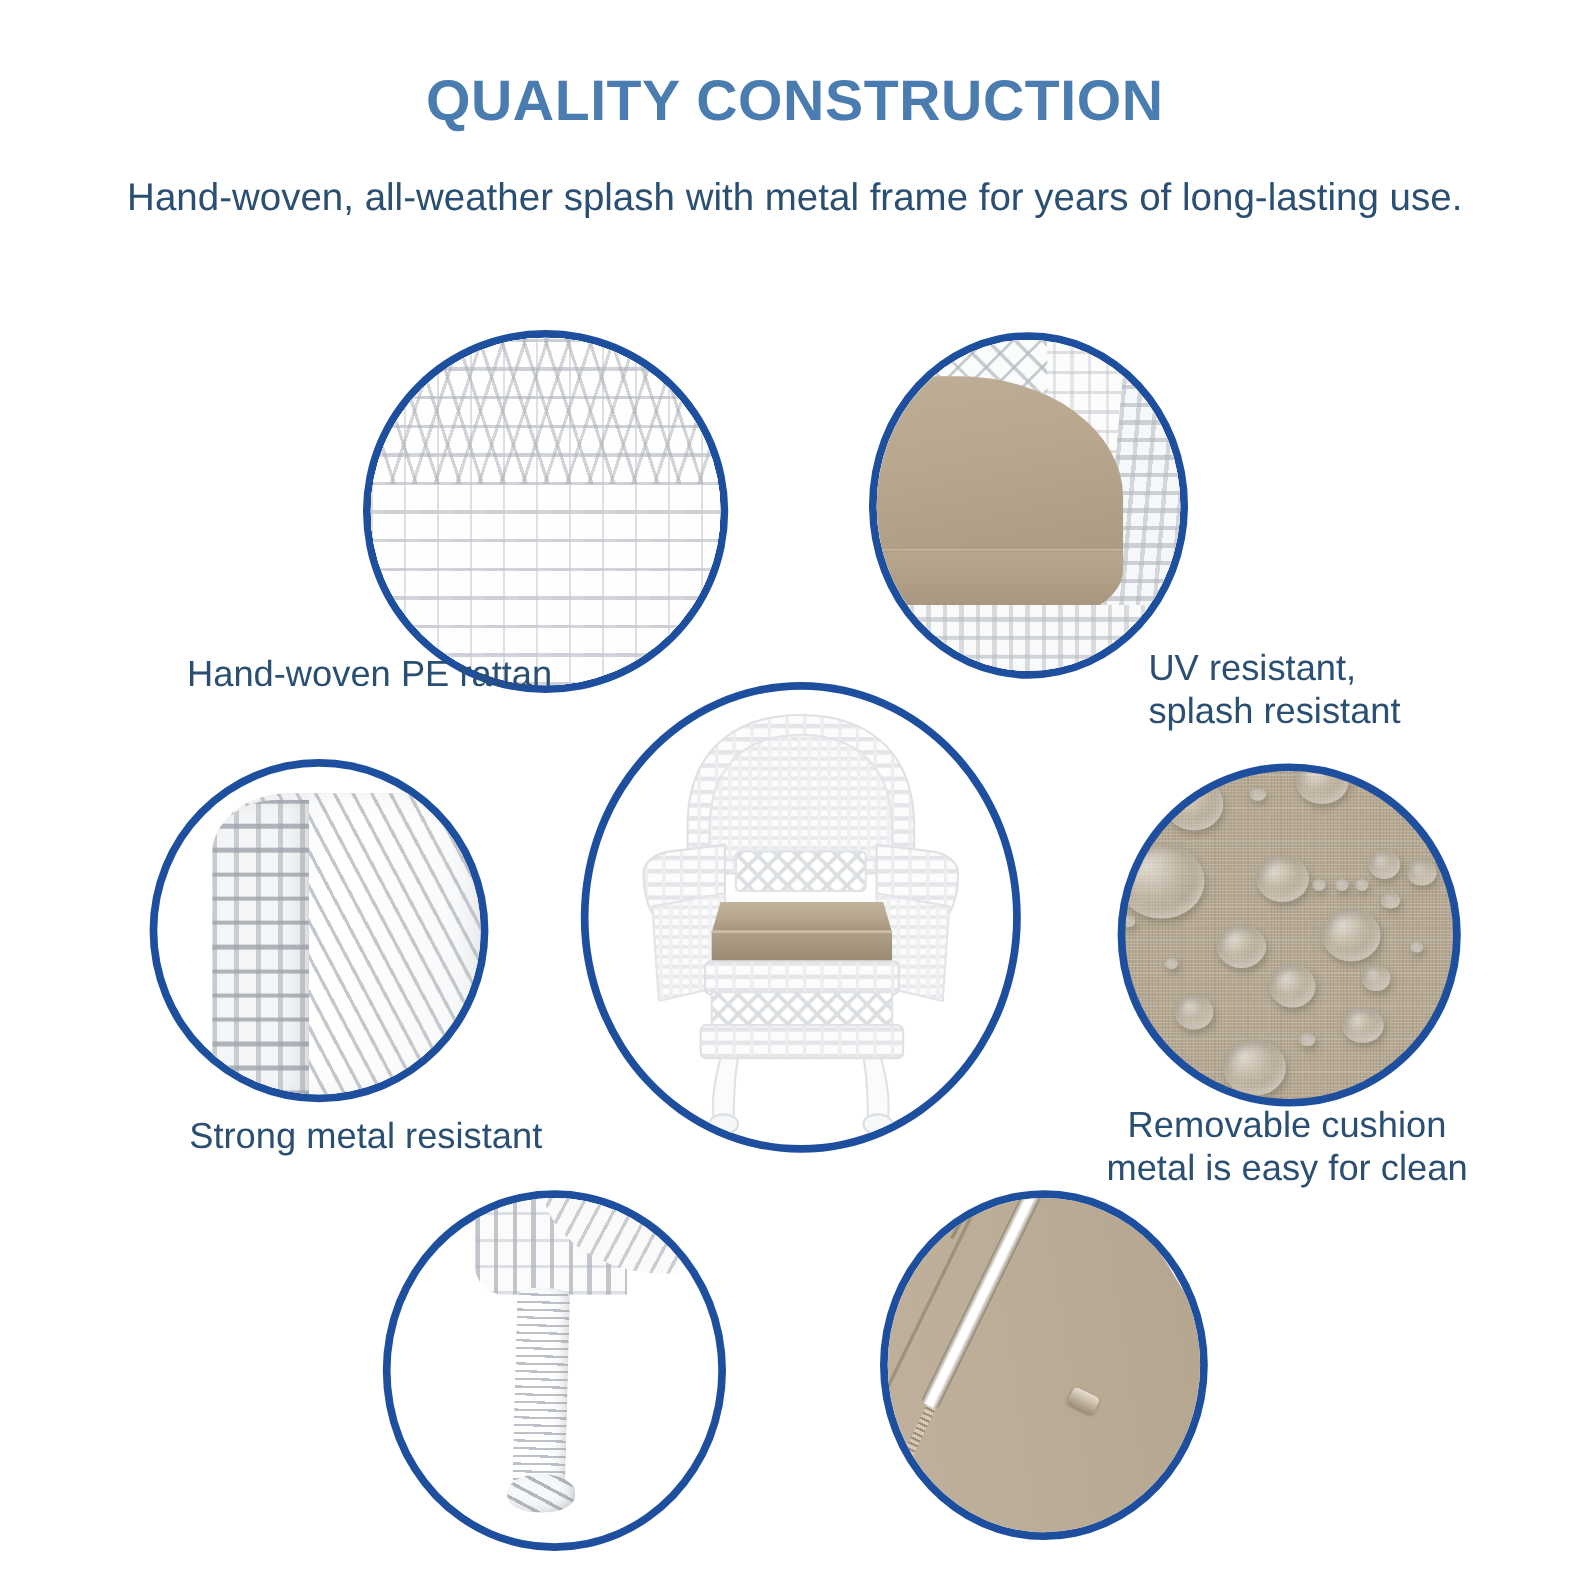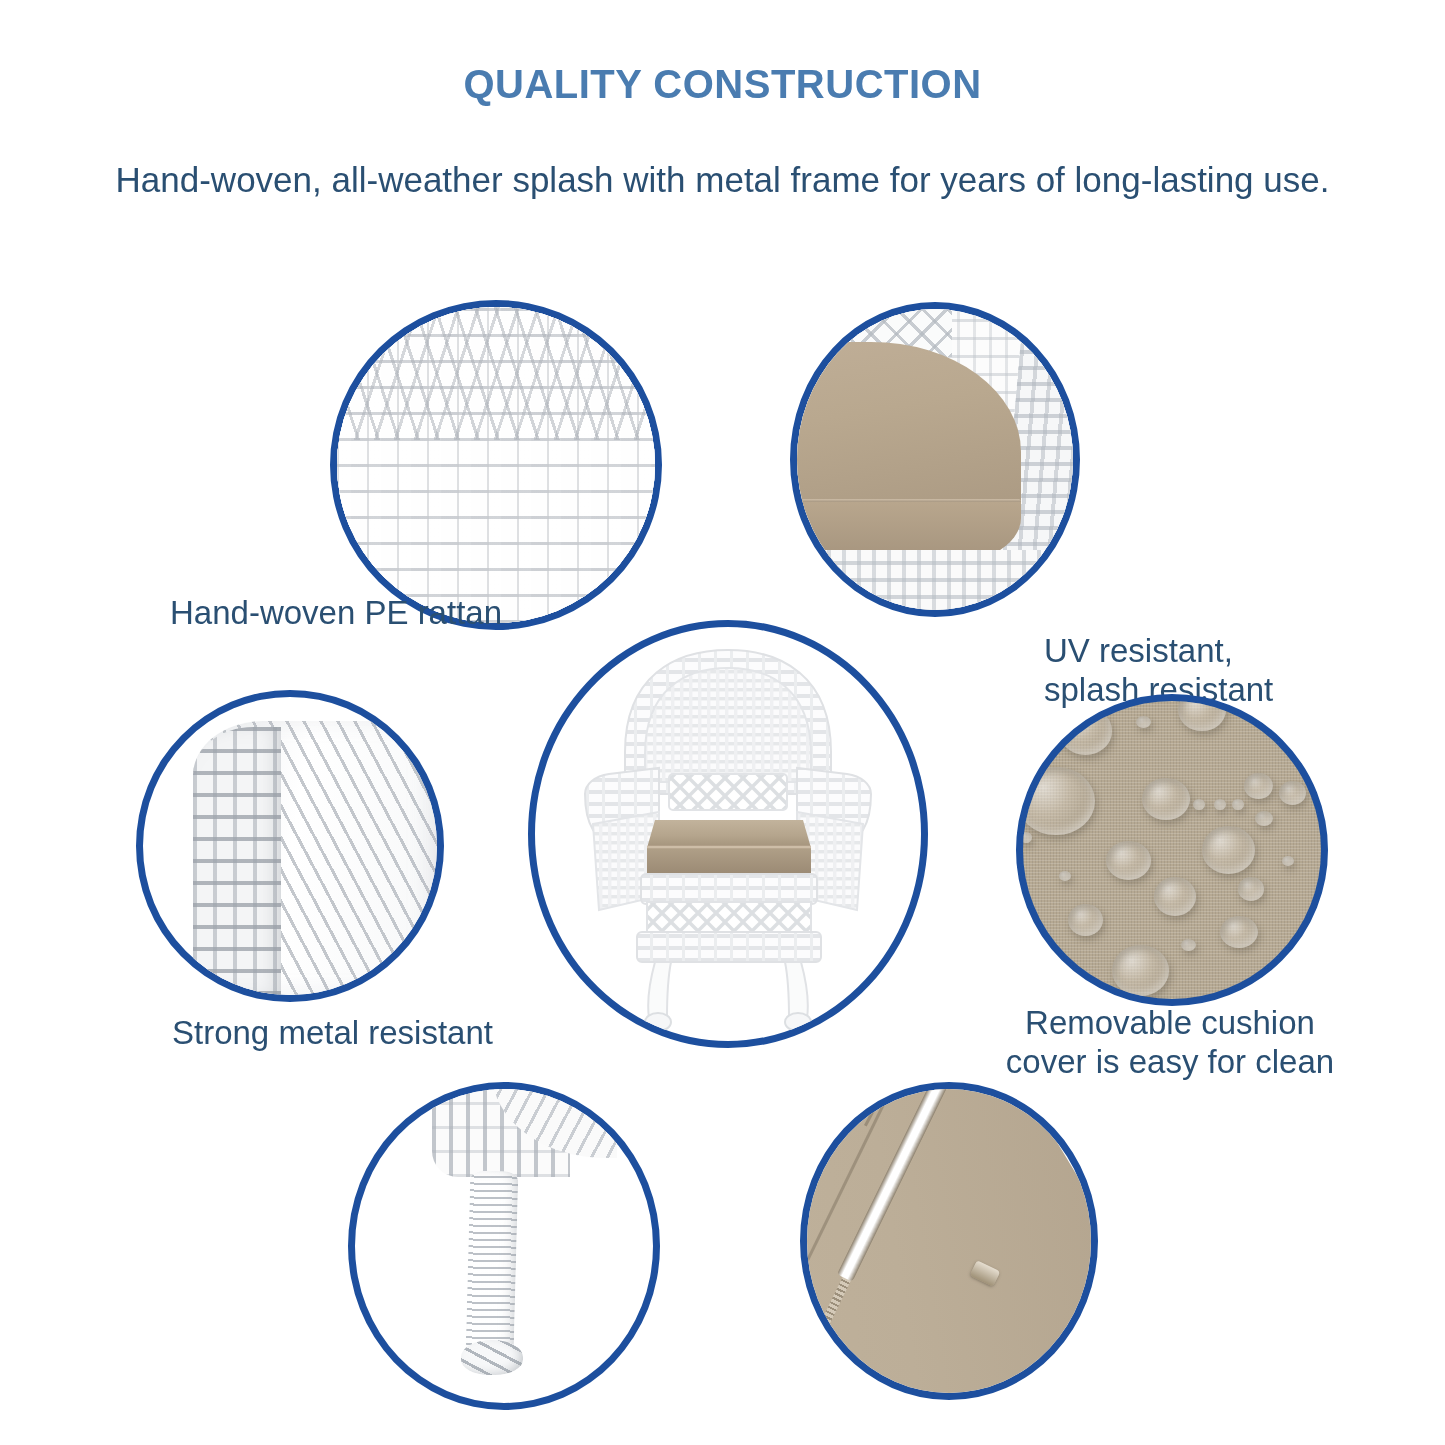--- a/index.html
+++ b/index.html
@@ -18,21 +18,21 @@
     overflow: hidden;
   }
 
   
   #headline {
     position: absolute;
     left: 0;
     top: 62px;
     width: 1445px;
     text-align: center;
-    font-size: 40px;
+    font-size: 52px;
     font-weight: bold;
     letter-spacing: 0.5px;
     color: #4a7cb0;
   }
   #subhead {
     position: absolute;
     left: 0;
     top: 160px;
     width: 1445px;
     text-align: center;
@@ -362,21 +362,21 @@
       <div class="bg-weave"></div>
       <div class="back-frame"></div>
       <div class="side-weave"></div>
       <div class="cushion-top"></div>
       <div class="piping"></div>
       <div class="cushion-side"></div>
       <div class="bottom-weave"></div>
     </div>
   </div>
 
-  <div class="caption cap-left" style="left:1044px; top:632px; width:300px;">UV resistant,
+  <div class="caption cap-left" style="left:1044px; top:588px; width:300px;">UV resistant,
 splash resistant</div>
 
   <div class="bubble armrest" style="left:136px; top:690px; width:308px; height:312px;">
     <div class="photo">
       <div class="arm-body"></div>
       <div class="arm-face"></div>
     </div>
   </div>
 
   <div class="caption cap-left" style="left:172px; top:1014px; width:430px;">Strong metal resistant</div>
@@ -402,21 +402,21 @@
       <div class="drop" style="left:15%;  top:68%;  width:12%; height:11%;"></div>
       <div class="drop" style="left:66%;  top:72%;  width:13%; height:11%;"></div>
       <div class="drop" style="left:30%;  top:82%;  width:19%; height:17%;"></div>
       <div class="drop" style="left:53%;  top:80%;  width:5%;  height:4%;"></div>
       <div class="drop" style="left:87%;  top:52%;  width:4%;  height:3.5%;"></div>
       <div class="drop" style="left:-1%;  top:44%;  width:4%;  height:3.5%;"></div>
     </div>
   </div>
 
   <div class="caption cap-center" style="left:980px; top:1004px; width:380px;">Removable cushion
-cover is easy for clean</div>
+metal is easy for clean</div>
 
   <div class="bubble leg" style="left:348px; top:1082px; width:312px; height:328px;">
     <div class="photo">
       <div class="leg-skirt"></div>
       <div class="leg-wing"></div>
       <div class="leg-shaft"></div>
       <div class="leg-foot"></div>
     </div>
   </div>
 

